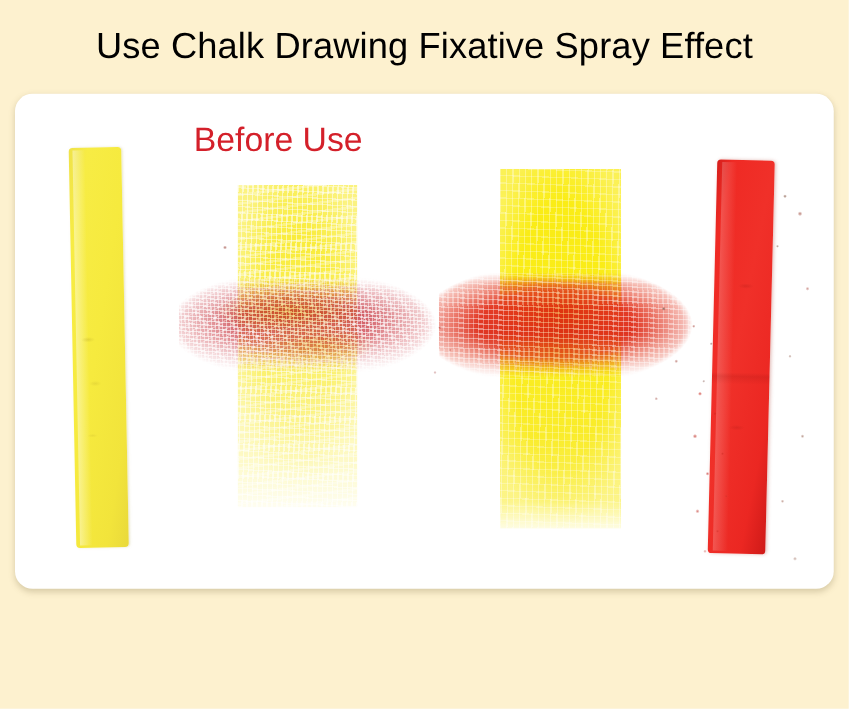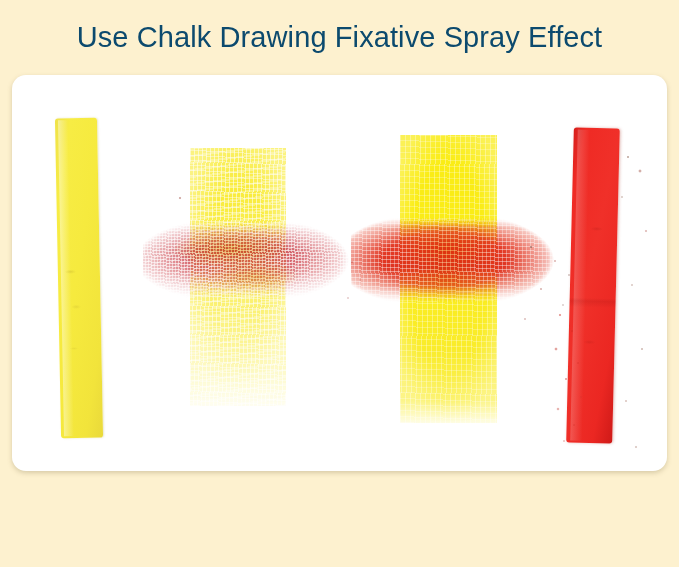--- a/index.html
+++ b/index.html
@@ -35,21 +35,21 @@
 
   
   .page-title {
     position: absolute;
     left: 0;
     top: 18px;
     width: 679px;
     text-align: center;
     font-size: 29px;
     line-height: 38px;
-    color: #0c4a6e;
+    color: #000000;
     font-family: "Liberation Sans", sans-serif;
     letter-spacing: 0.1px;
     white-space: nowrap;
   }
 
   
   .photo-card {
     position: absolute;
     left: 12px;
     top: 75px;
@@ -365,20 +365,21 @@
 <body>
 
 <div class="top-sliver">
   <span>· · · · ·</span>
 </div>
 
 <div class="page-title">Use Chalk Drawing Fixative Spray Effect</div>
 
 <div class="photo-card">
 
+  <div class="sample-label label-before">Before Use</div>
 
   <div class="chalk-stick stick-yellow"></div>
   <div class="stick-yellow-shade"></div>
 
   <div class="swatch before-yellow">
     <div class="grain"></div>
   </div>
   <div class="swatch before-red">
     <div class="grain"></div>
   </div>

